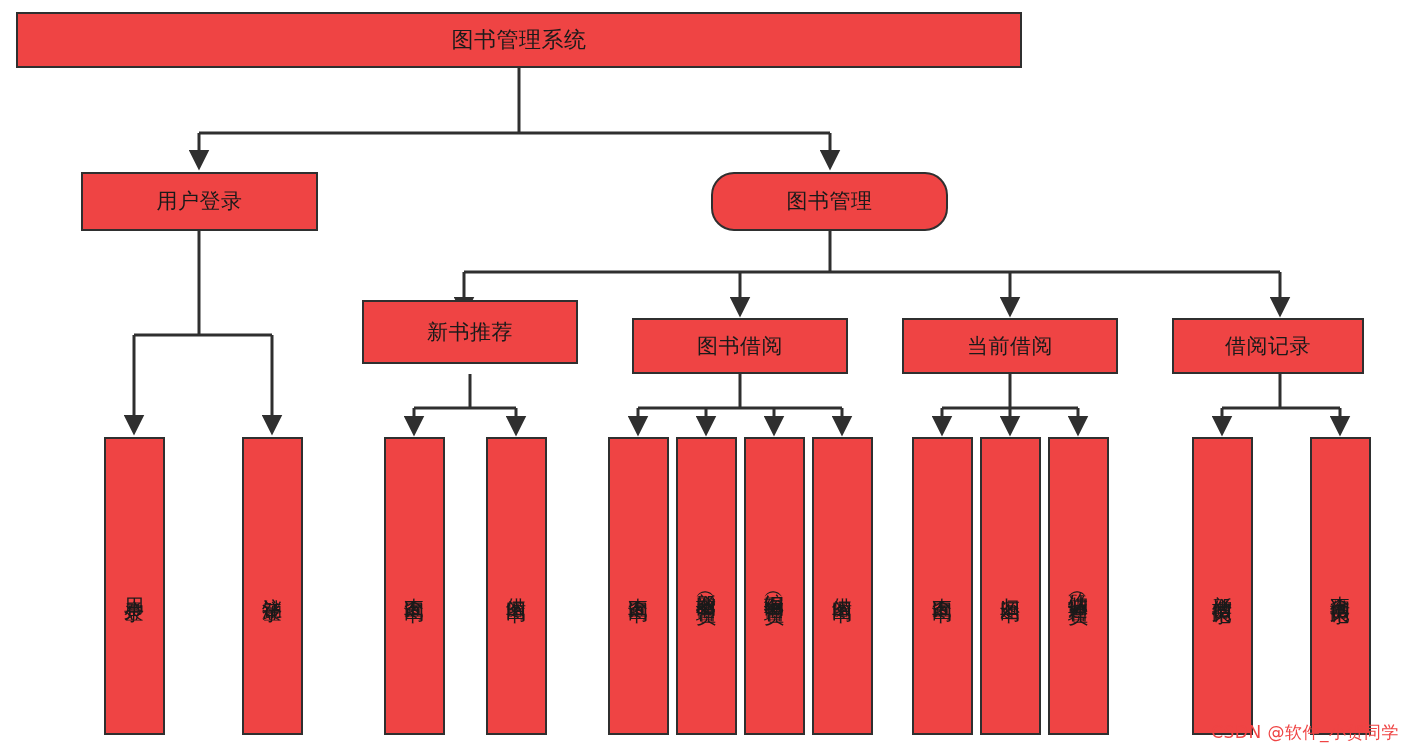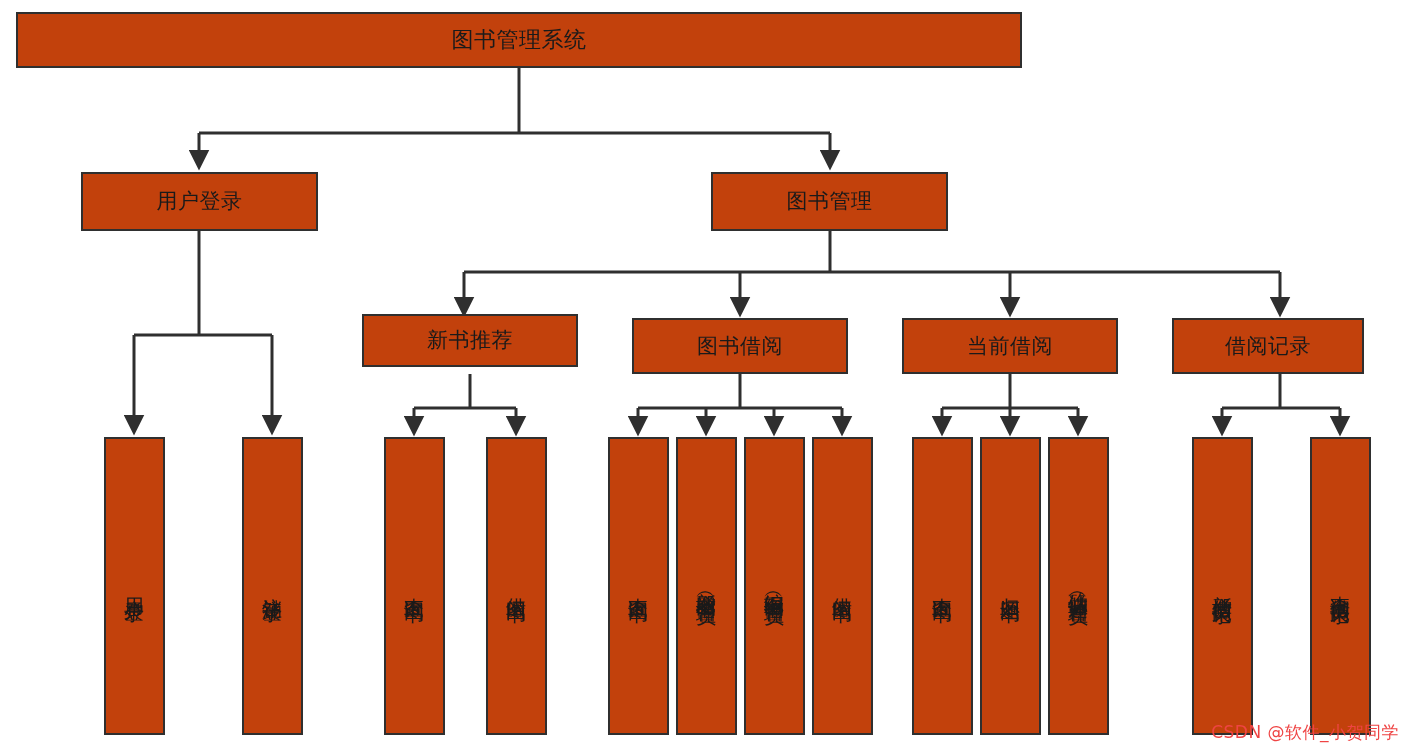--- a/index.html
+++ b/index.html
@@ -22,21 +22,21 @@
   svg#wires {
     position: absolute;
     left: 0;
     top: 0;
     width: 1405px;
     height: 747px;
   }
   .node {
     position: absolute;
     box-sizing: border-box;
-    background: #c2410c;
+    background: #ef4444;
     border: 2px solid #2f2f2f;
     display: flex;
     align-items: center;
     justify-content: center;
     color: #1a1a1a;
   }
   .node .label {
     display: block;
     text-align: center;
     line-height: 1.05;
@@ -129,25 +129,25 @@
     </g>
   </svg>
 
   <div class="node root horiz" style="left:16px; top:12px; width:1006px; height:56px;">
     <span class="label">图书管理系统</span>
   </div>
 
   <div class="node horiz" style="left:81px; top:172px; width:237px; height:59px;">
     <span class="label">用户登录</span>
   </div>
-  <div class="node horiz" style="left:711px; top:172px; width:237px; height:59px;">
+  <div class="node horiz" style="left:711px; top:172px; width:237px; height:59px;border-radius:23px;">
     <span class="label">图书管理</span>
   </div>
 
-  <div class="node horiz" style="left:362px; top:314px; width:216px; height:53px;">
+  <div class="node horiz" style="left:362px; top:300px; width:216px; height:64px;">
     <span class="label">新书推荐</span>
   </div>
   <div class="node horiz" style="left:632px; top:318px; width:216px; height:56px;">
     <span class="label">图书借阅</span>
   </div>
   <div class="node horiz" style="left:902px; top:318px; width:216px; height:56px;">
     <span class="label">当前借阅</span>
   </div>
   <div class="node horiz" style="left:1172px; top:318px; width:192px; height:56px;">
     <span class="label">借阅记录</span>

